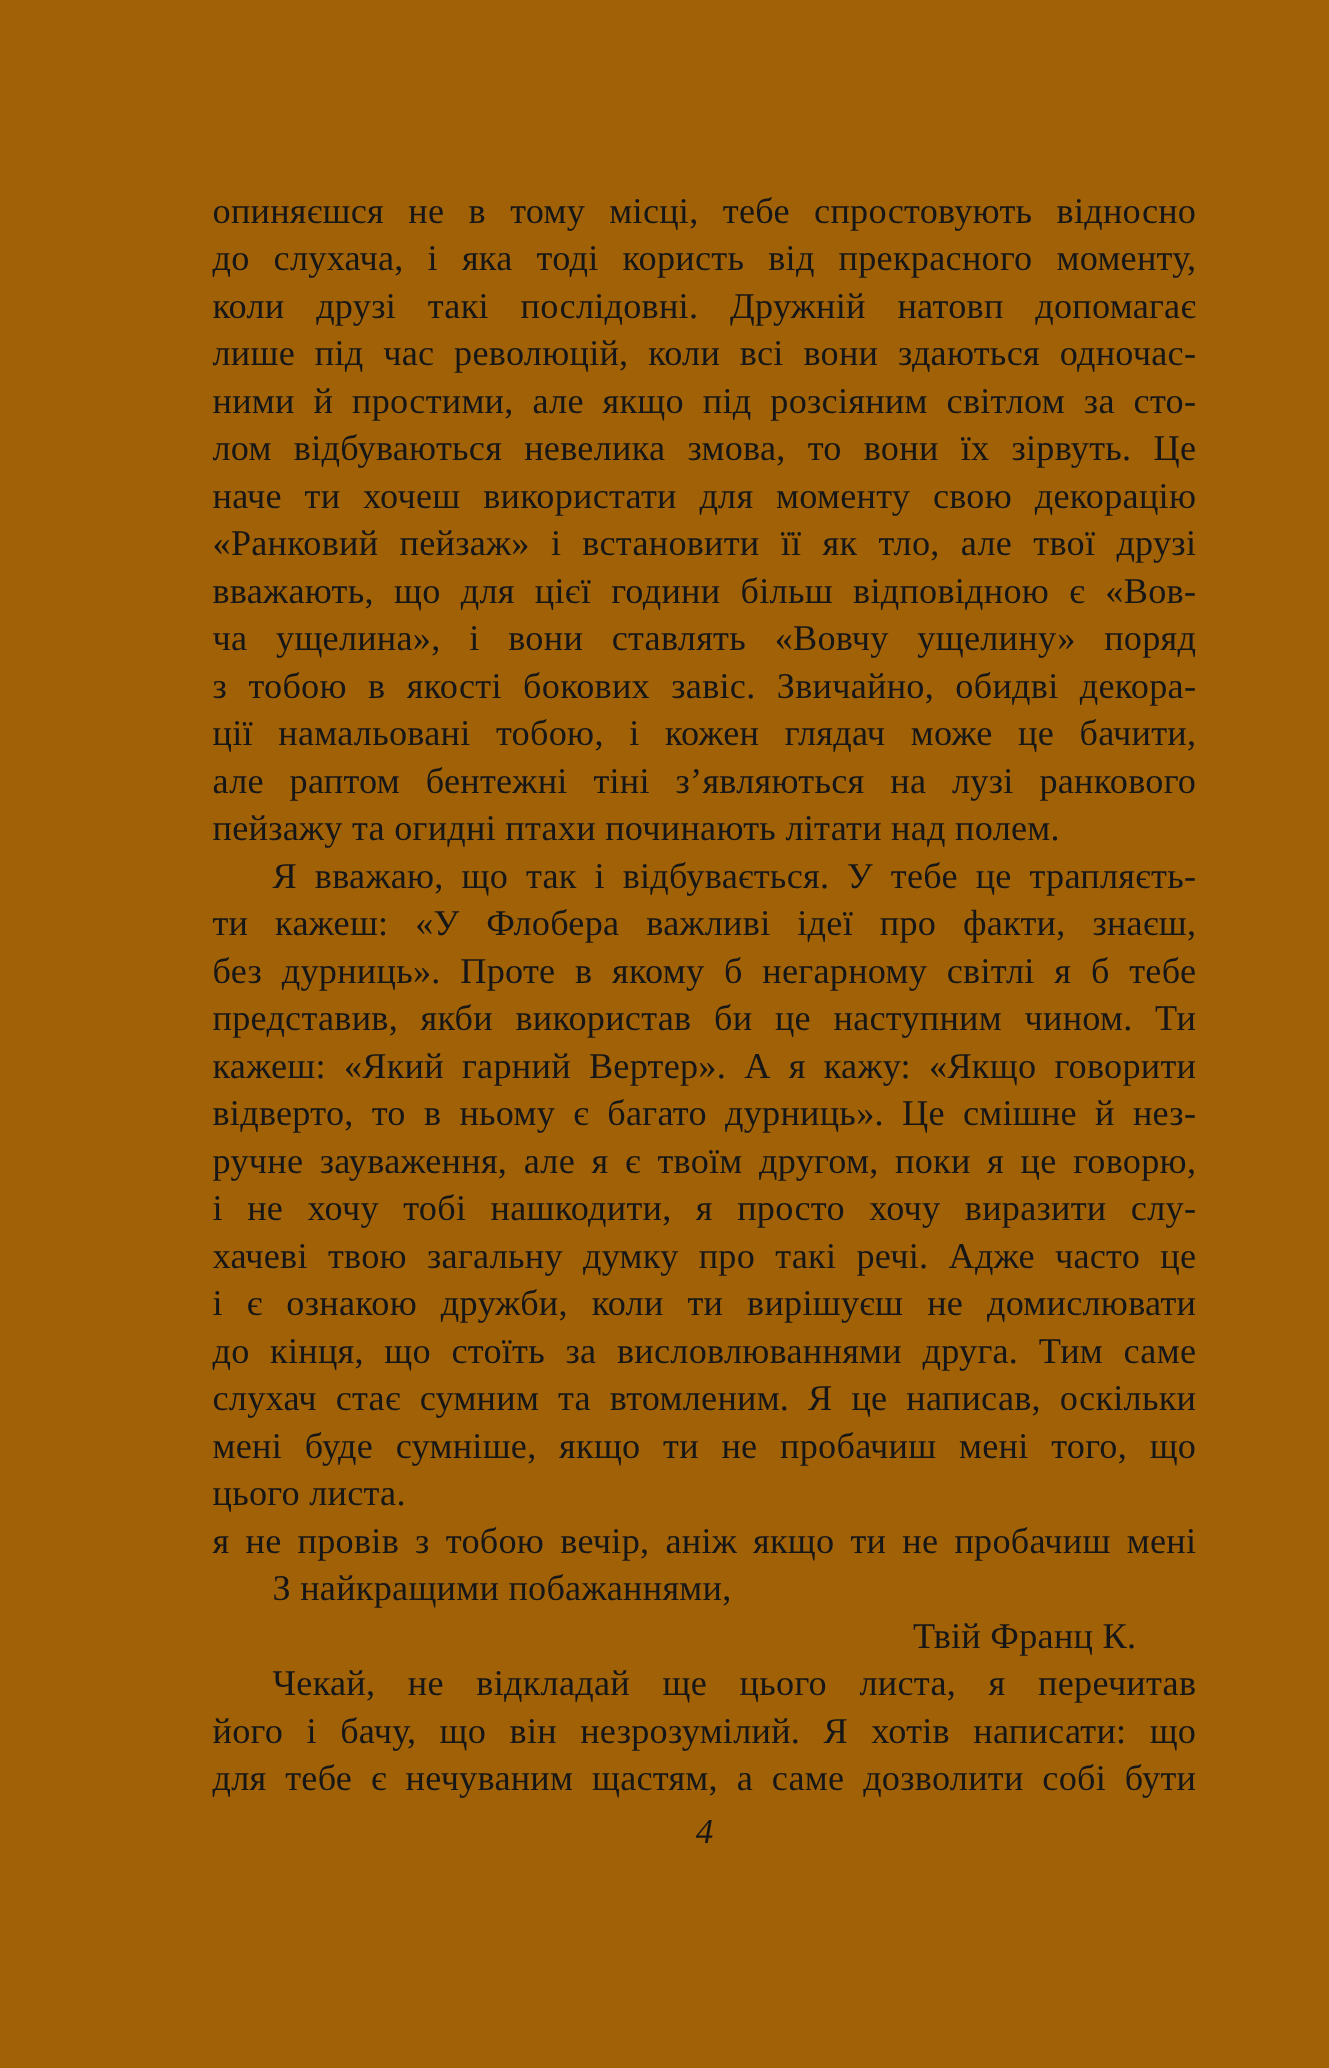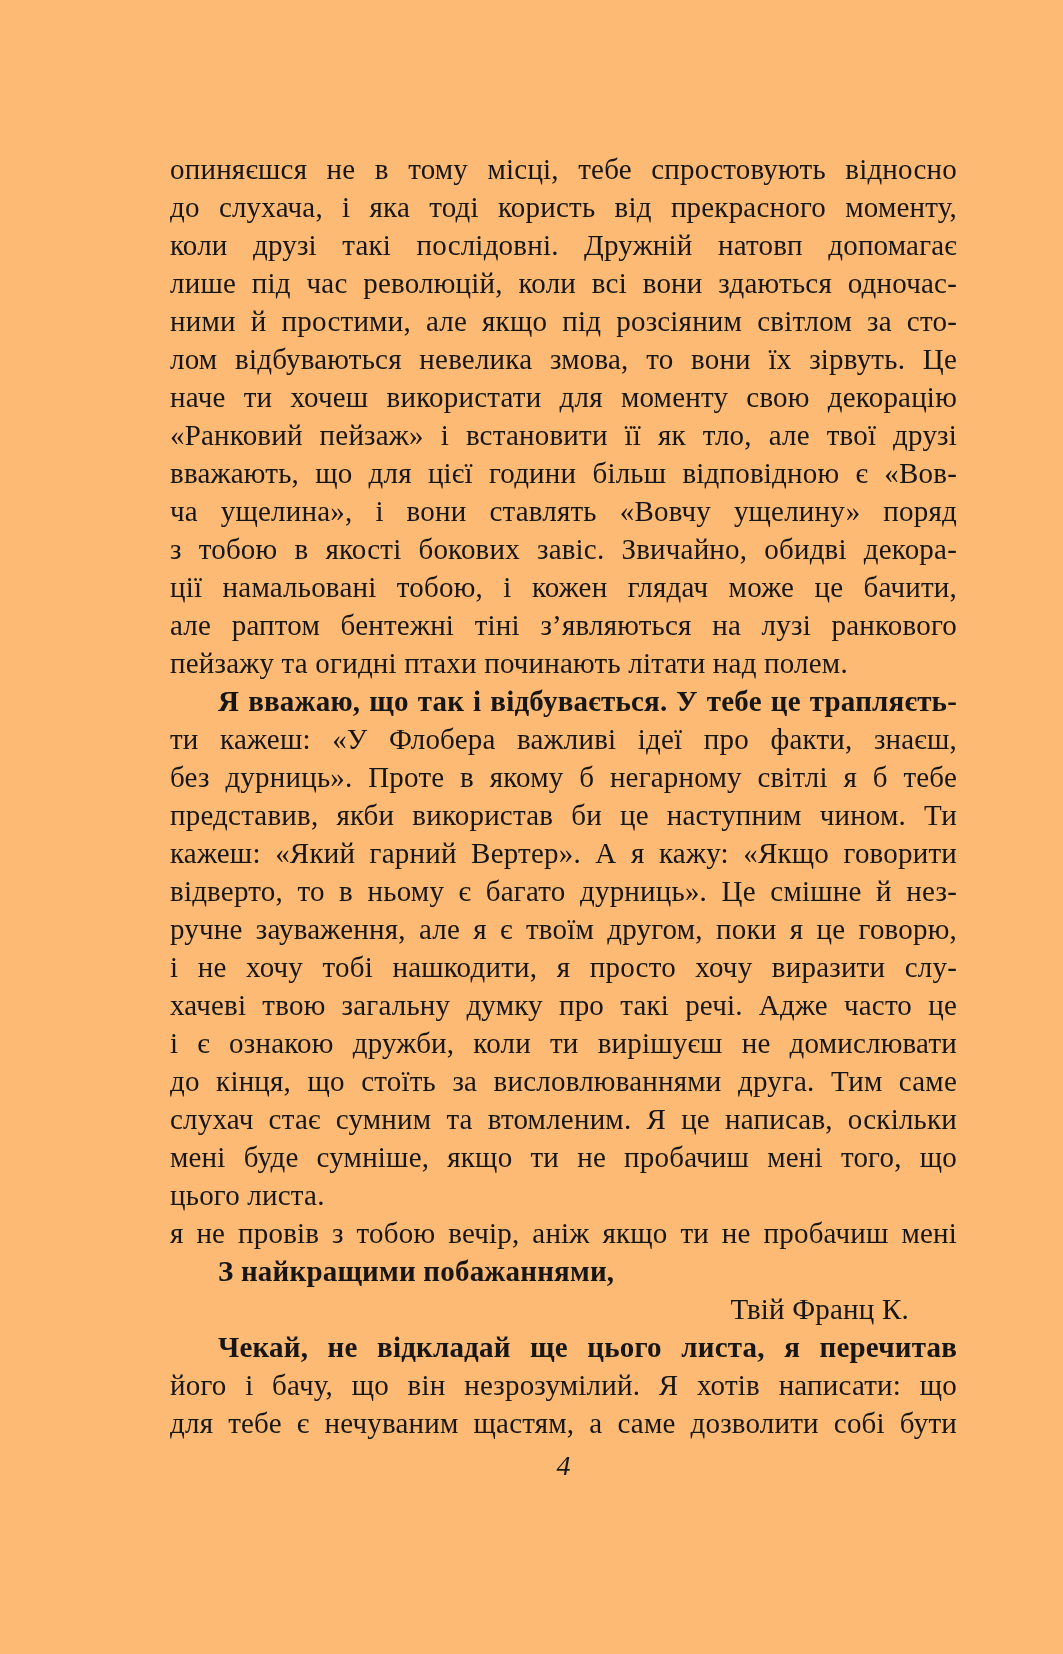--- a/index.html
+++ b/index.html
@@ -11,21 +11,21 @@
     width: 1063px;
     height: 1654px;
     font-family: "Liberation Serif", "DejaVu Serif", serif;
     color: #161616;
     overflow: hidden;
   }
   .page {
     position: relative;
     width: 1063px;
     height: 1654px;
-    background: #fdba74;
+    background: #a16207;
   }
   .text-block {
     position: absolute;
     left: 170px;
     top: 150px;
     width: 787px;
   }
   .line {
     font-size: 29px;
     line-height: 38px;
@@ -35,21 +35,20 @@
     text-align-last: justify;
     text-justify: inter-word;
     letter-spacing: 0.2px;
   }
   .line.left {
     text-align: left;
     text-align-last: left;
   }
   .line.indent {
     text-indent: 48px;
-    font-weight: bold;
   }
   .line.signature {
     text-align: right;
     text-align-last: right;
     padding-right: 48px;
     box-sizing: border-box;
   }
   .page-number {
     margin-top: 8px;
     text-align: center;

